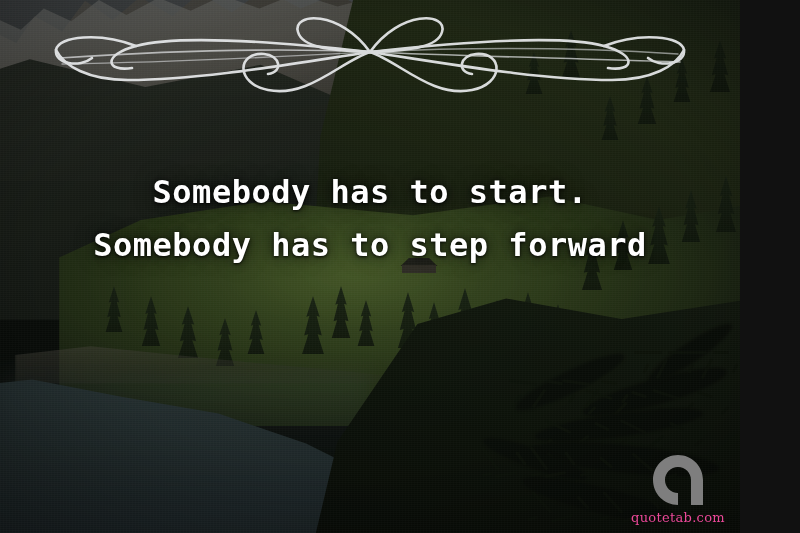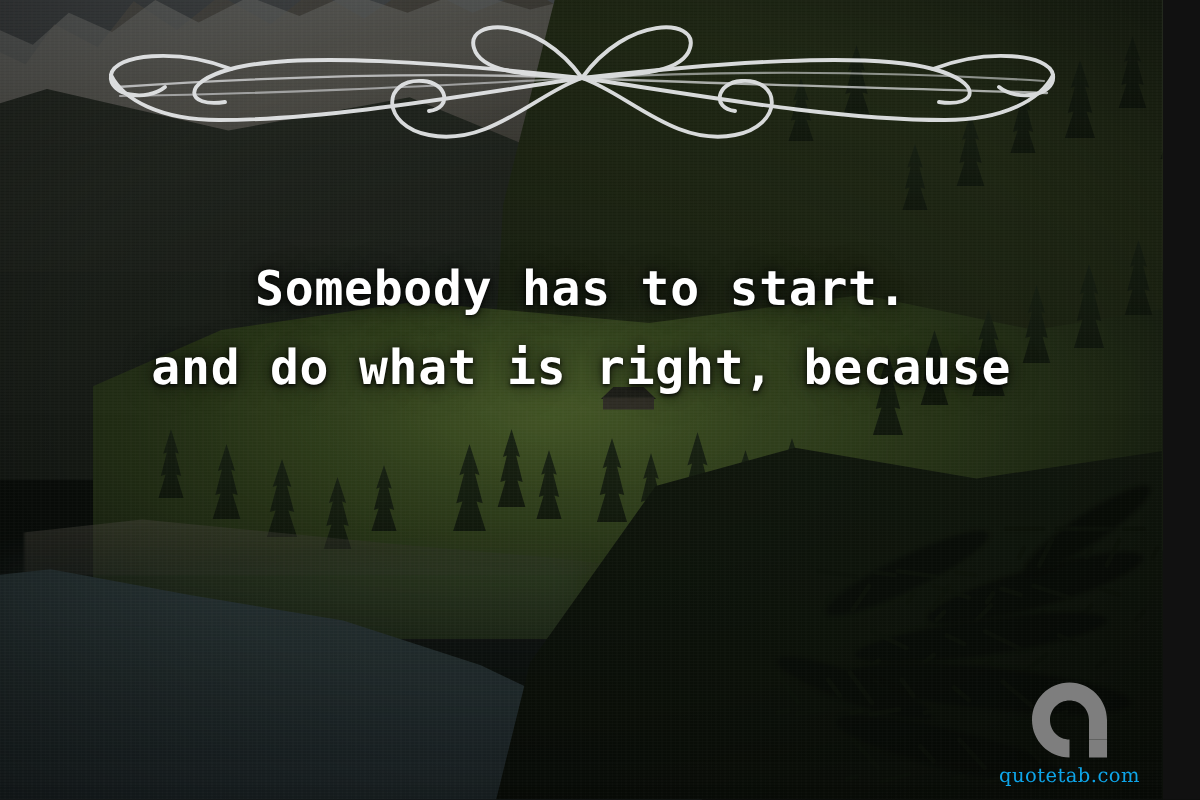--- a/index.html
+++ b/index.html
@@ -12,21 +12,20 @@
     font-family: "Liberation Sans", sans-serif;
   }
 
   .quote-card {
     position: relative;
     width: 740px;
     height: 533px;
     overflow: hidden;
     background: #0b0f0c;
     user-select: none;
-    padding-left: 35px;
   }
 
   
   .photo {
     position: absolute;
     inset: 0;
     overflow: hidden;
   }
 
   
@@ -255,21 +254,21 @@
   .brand-mark {
     width: 58px;
     height: 58px;
     margin: 0 auto 1px auto;
     position: relative;
   }
   .brand-mark svg { display: block; width: 100%; height: 100%; }
   .brand-name {
     font-family: "DejaVu Serif", "Liberation Serif", serif;
     font-size: 13px;
-    color: #0ea5e9;
+    color: #ec4899;
     letter-spacing: 0.3px;
     line-height: 15px;
   }
 </style>
 </head>
 <body>
 
 <div class="quote-card">
 
   <div class="photo">
@@ -422,21 +421,21 @@
           <path d="M644 44 C 636 60, 612 74, 572 74 C 500 74, 410 58, 330 46"></path>
 
           <path d="M20 52 C 140 44, 240 42, 330 46 C 420 50, 520 52, 640 56" stroke-width="1.6" opacity="0.75"></path>
           <path d="M22 58 C 150 56, 250 50, 330 46 C 410 42, 514 40, 638 48" stroke-width="1.4" opacity="0.6"></path>
         </g>
       </svg>
     </div>
 
     <div class="quote-block">
       <div class="quote-line">Somebody has to start.</div>
-      <div class="quote-line">and do what is right, because</div>
+      <div class="quote-line">Somebody has to step forward</div>
     </div>
 
 
     <div class="brand">
       <div class="brand-mark">
         <svg viewBox="0 0 58 58" xmlns="http://www.w3.org/2000/svg">
 
           <path d="M29 4 C 15.2 4 4 15.2 4 29 C 4 42.8 15.2 54 29 54 L 29 42
                    C 21.8 42 16 36.2 16 29 C 16 21.8 21.8 16 29 16
                    C 36.2 16 42 21.8 42 29 L 42 42 L 54 42 L 54 29

